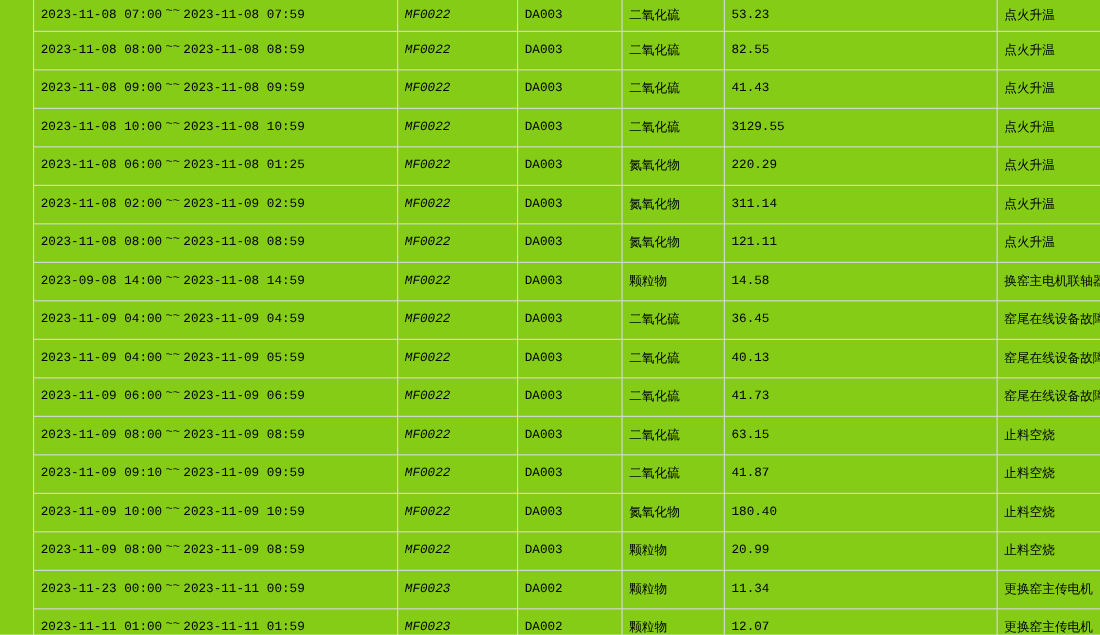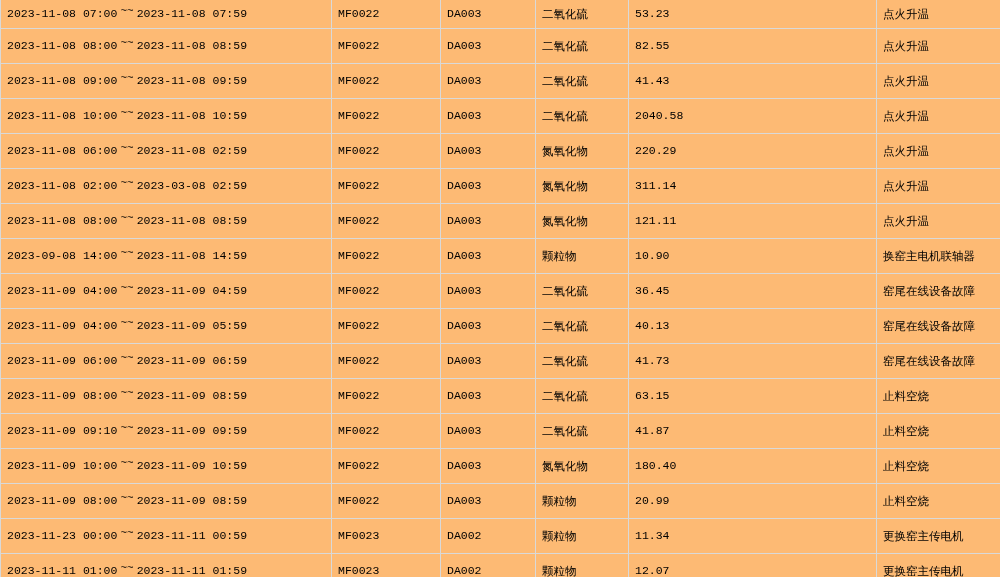--- a/index.html
+++ b/index.html
@@ -11,21 +11,22 @@
     width: 1000px;
     height: 577px;
     font-family: "Liberation Serif", "DejaVu Serif", serif;
     color: #000000;
     overflow: hidden;
   }
   .sheet {
     width: 1000px;
     height: 577px;
     box-sizing: border-box;
-    background: #fdba74;
+    background: #84cc16;
+    padding-left: 30px;
   }
   table.data-table {
     border-collapse: collapse;
     width: 1000px;
     table-layout: fixed;
   }
   table.data-table td {
     border: 1px solid #d9d9d9;
     padding: 0 6px;
     height: 34px;
@@ -48,20 +49,21 @@
   td.c-period {
     width: 318px;
     font-family: "Liberation Mono", "DejaVu Sans Mono", monospace;
     font-size: 11px;
     letter-spacing: 0px;
   }
   td.c-device {
     width: 96px;
     font-family: "Liberation Mono", "DejaVu Sans Mono", monospace;
     font-size: 11px;
+    font-style: italic;
   }
   td.c-point {
     width: 82px;
     font-family: "Liberation Mono", "DejaVu Sans Mono", monospace;
     font-size: 11px;
   }
   td.c-pollutant {
     width: 80px;
     font-family: Liberation Serif, serif;
     font-size: 12px;
@@ -111,53 +113,53 @@
           <td class="c-point">DA003</td>
           <td class="c-pollutant">二氧化硫</td>
           <td class="c-value">41.43</td>
           <td class="c-reason">点火升温</td>
         </tr>
         <tr>
           <td class="c-period"><span>2023-11-08 10:00</span><span class="range-sep">~~</span><span>2023-11-08 10:59</span></td>
           <td class="c-device">MF0022</td>
           <td class="c-point">DA003</td>
           <td class="c-pollutant">二氧化硫</td>
-          <td class="c-value">2040.58</td>
-          <td class="c-reason">点火升温</td>
-        </tr>
-        <tr>
-          <td class="c-period"><span>2023-11-08 06:00</span><span class="range-sep">~~</span><span>2023-11-08 02:59</span></td>
+          <td class="c-value">3129.55</td>
+          <td class="c-reason">点火升温</td>
+        </tr>
+        <tr>
+          <td class="c-period"><span>2023-11-08 06:00</span><span class="range-sep">~~</span><span>2023-11-08 01:25</span></td>
           <td class="c-device">MF0022</td>
           <td class="c-point">DA003</td>
           <td class="c-pollutant">氮氧化物</td>
           <td class="c-value">220.29</td>
           <td class="c-reason">点火升温</td>
         </tr>
         <tr>
-          <td class="c-period"><span>2023-11-08 02:00</span><span class="range-sep">~~</span><span>2023-03-08 02:59</span></td>
+          <td class="c-period"><span>2023-11-08 02:00</span><span class="range-sep">~~</span><span>2023-11-09 02:59</span></td>
           <td class="c-device">MF0022</td>
           <td class="c-point">DA003</td>
           <td class="c-pollutant">氮氧化物</td>
           <td class="c-value">311.14</td>
           <td class="c-reason">点火升温</td>
         </tr>
         <tr>
           <td class="c-period"><span>2023-11-08 08:00</span><span class="range-sep">~~</span><span>2023-11-08 08:59</span></td>
           <td class="c-device">MF0022</td>
           <td class="c-point">DA003</td>
           <td class="c-pollutant">氮氧化物</td>
           <td class="c-value">121.11</td>
           <td class="c-reason">点火升温</td>
         </tr>
         <tr>
           <td class="c-period"><span>2023-09-08 14:00</span><span class="range-sep">~~</span><span>2023-11-08 14:59</span></td>
           <td class="c-device">MF0022</td>
           <td class="c-point">DA003</td>
           <td class="c-pollutant">颗粒物</td>
-          <td class="c-value">10.90</td>
+          <td class="c-value">14.58</td>
           <td class="c-reason">换窑主电机联轴器</td>
         </tr>
         <tr>
           <td class="c-period"><span>2023-11-09 04:00</span><span class="range-sep">~~</span><span>2023-11-09 04:59</span></td>
           <td class="c-device">MF0022</td>
           <td class="c-point">DA003</td>
           <td class="c-pollutant">二氧化硫</td>
           <td class="c-value">36.45</td>
           <td class="c-reason">窑尾在线设备故障</td>
         </tr>

